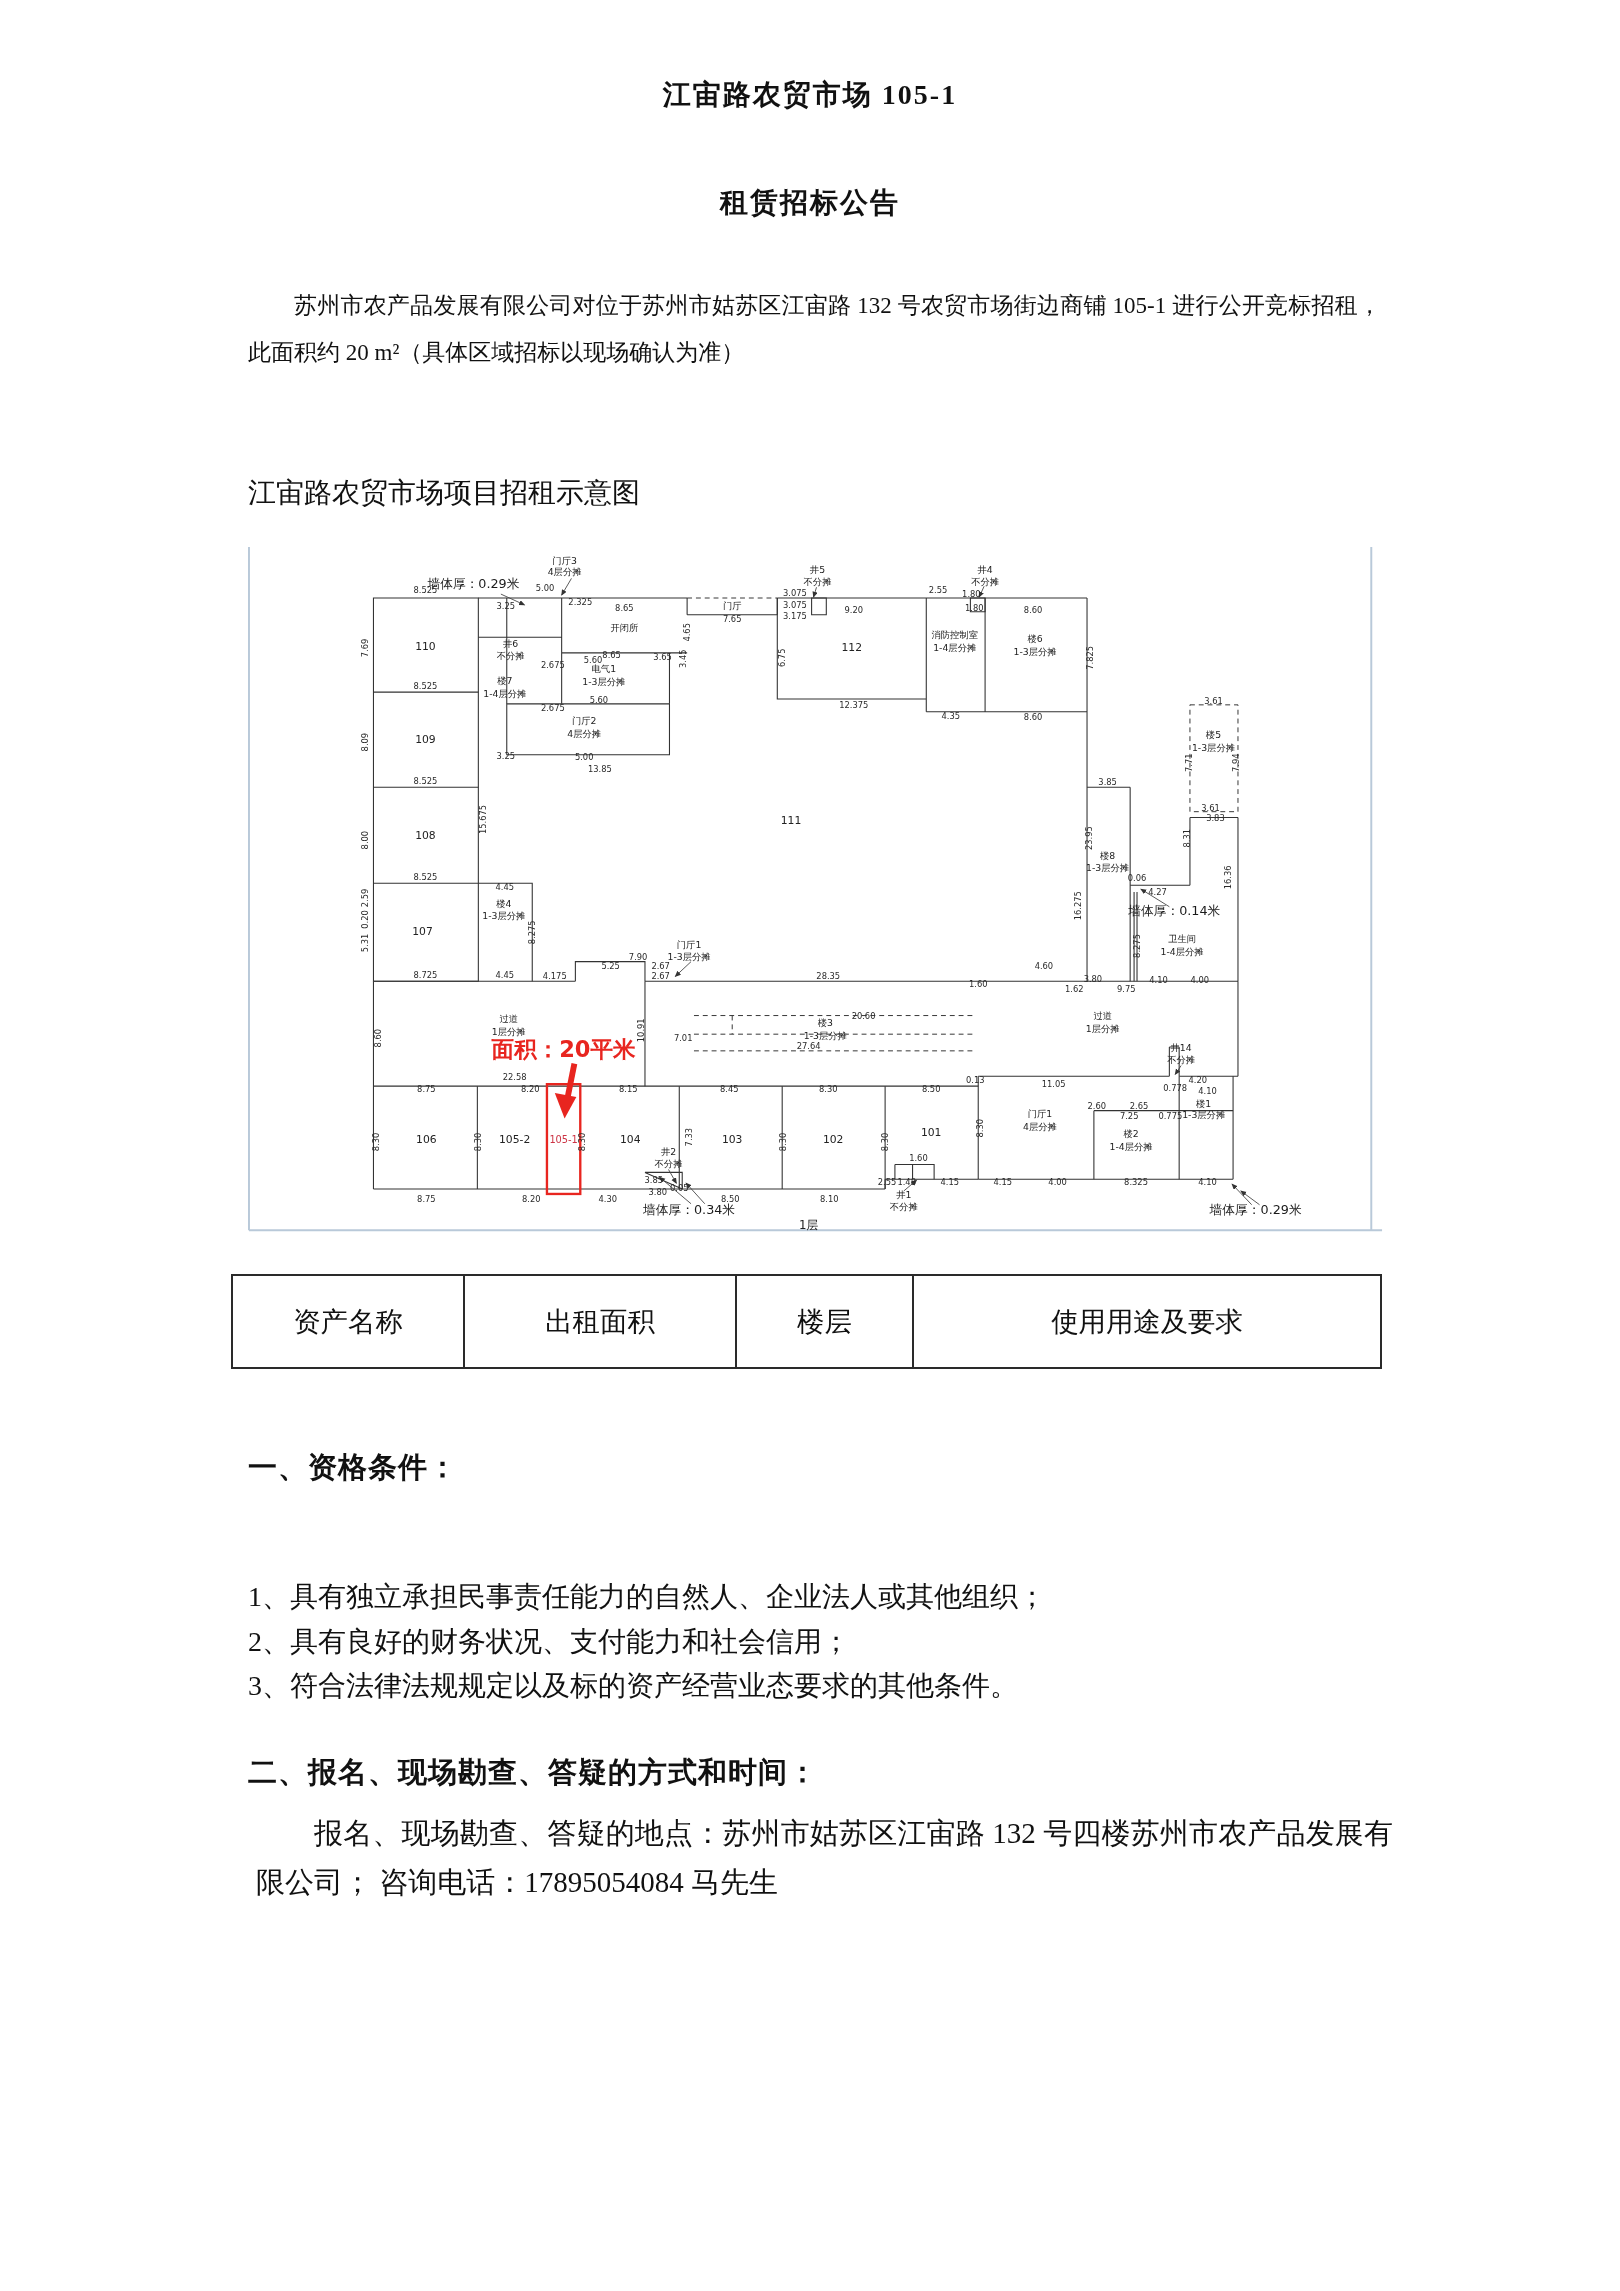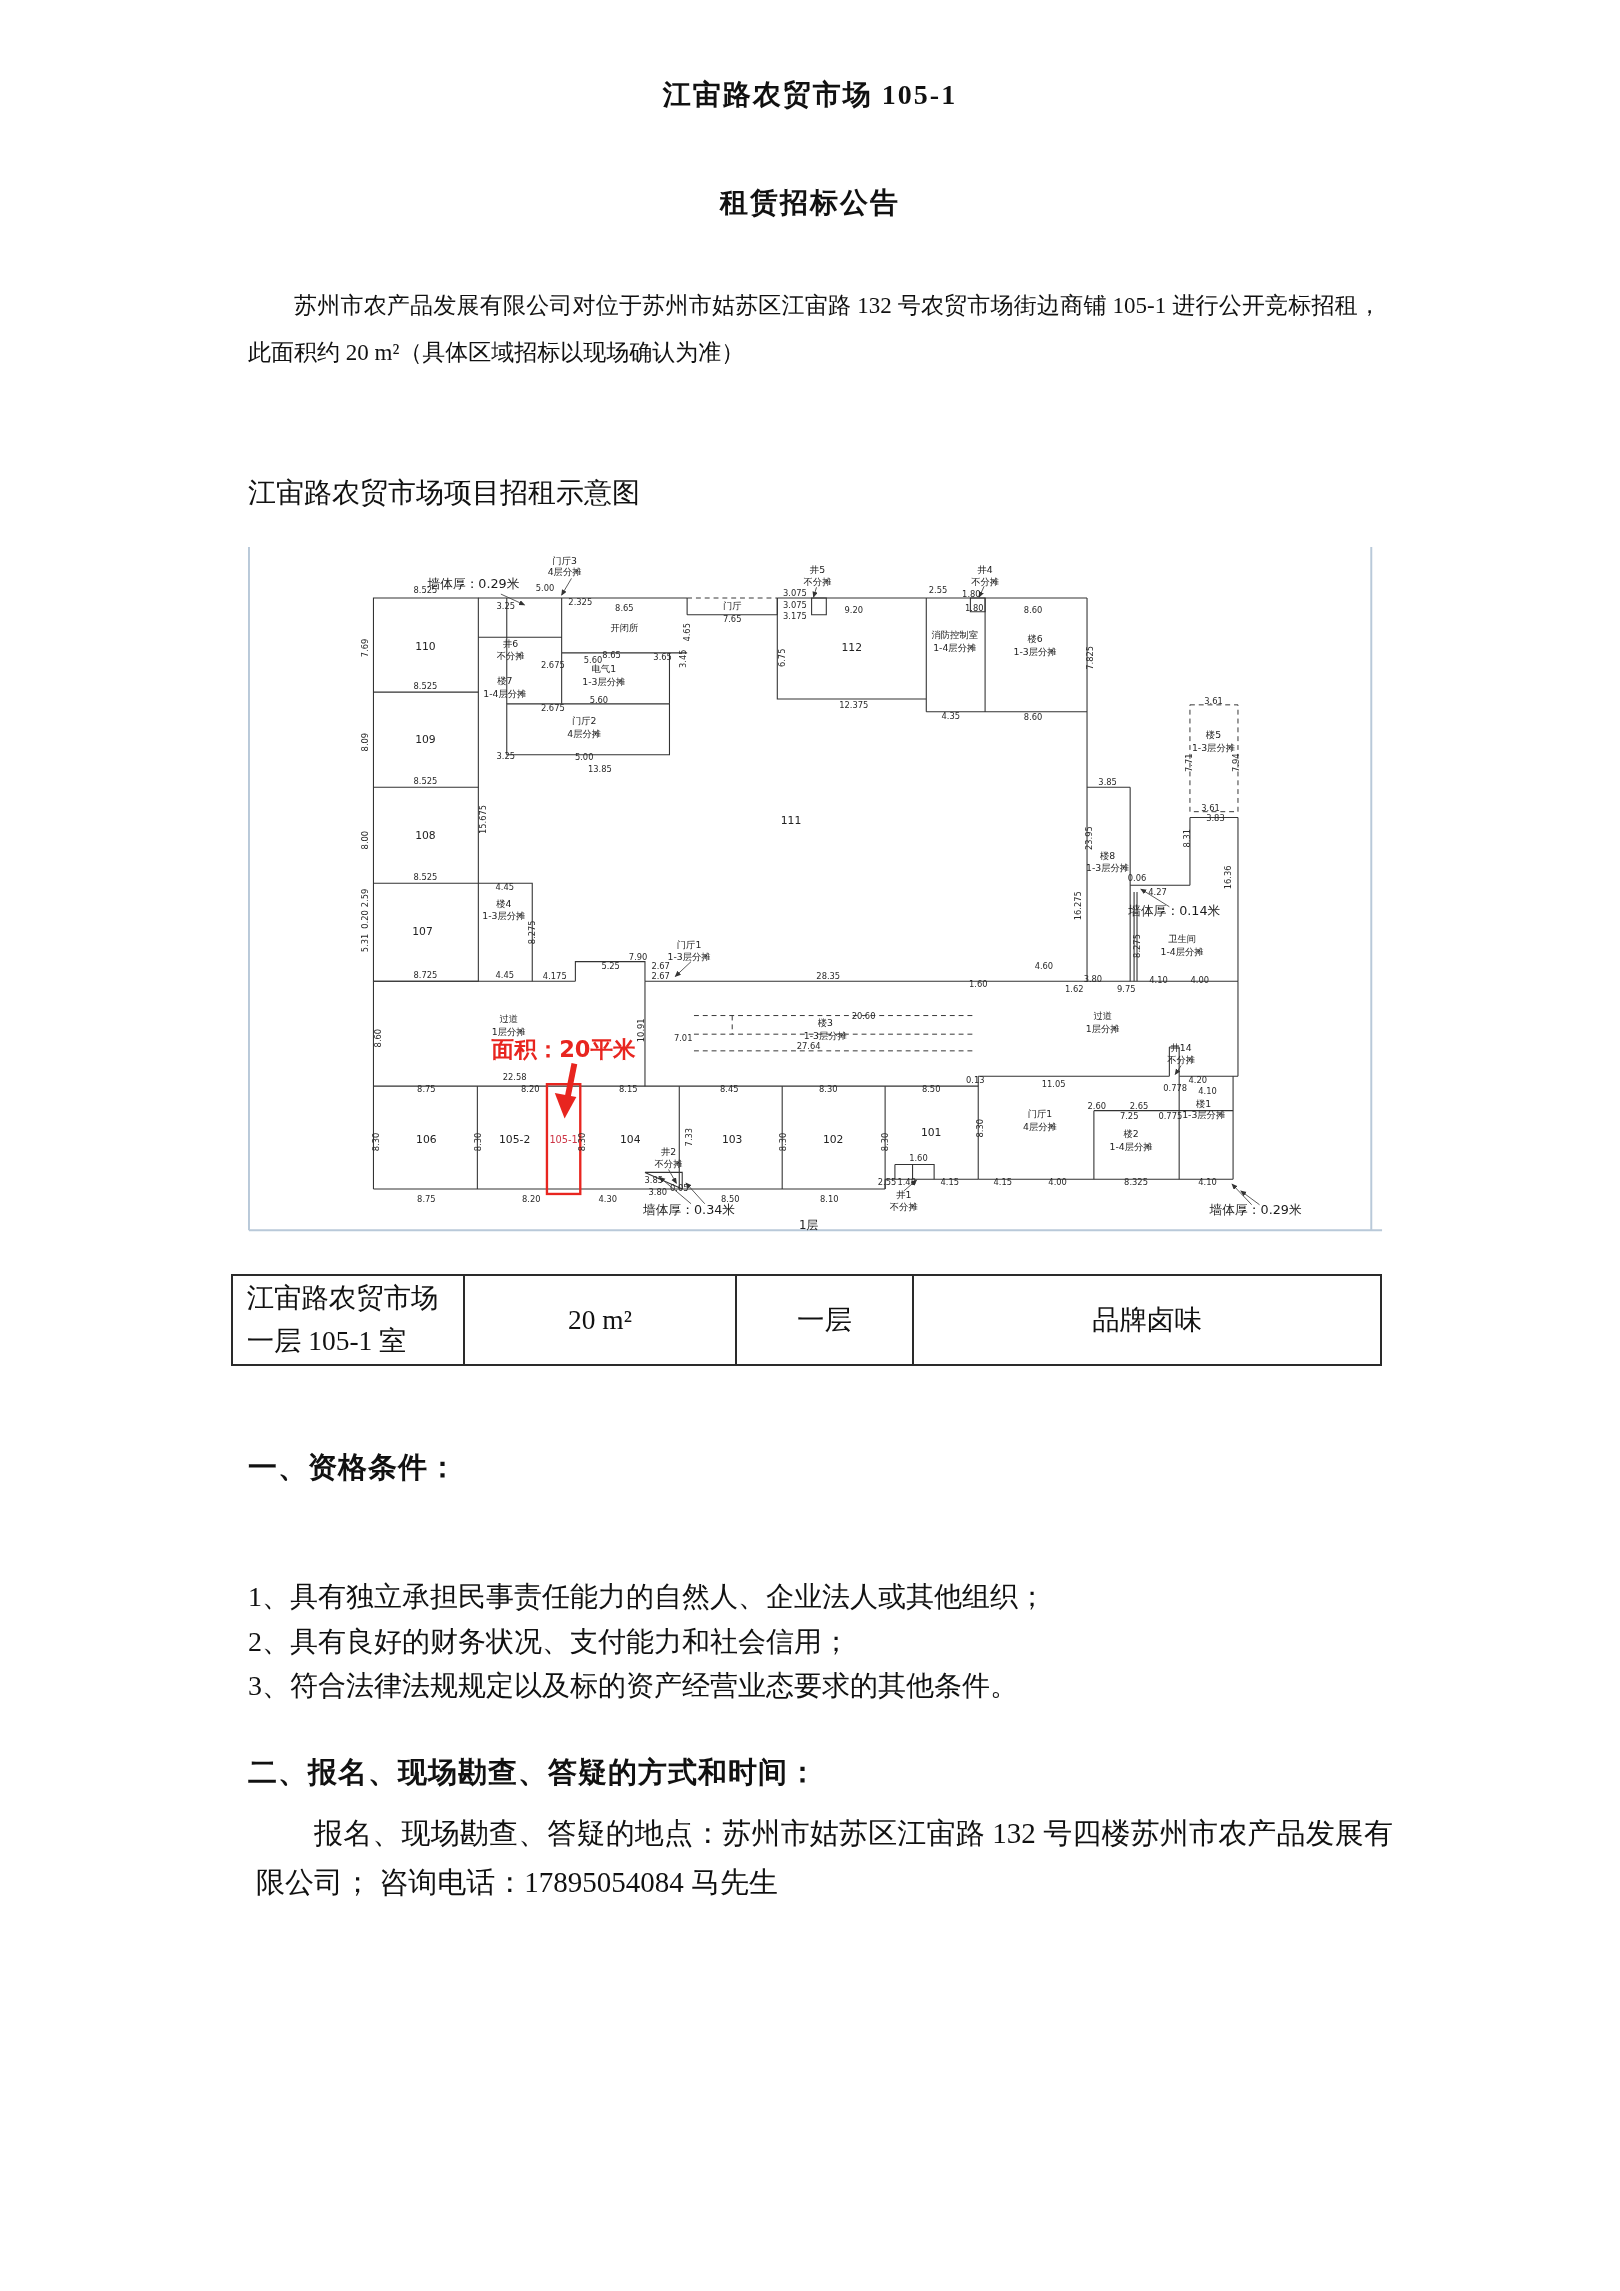--- a/index.html
+++ b/index.html
@@ -293,26 +293,25 @@
 </div>
 
 <table class="abs doc-table">
   <colgroup>
       <col style="width:232px">
       <col style="width:272px">
       <col style="width:177px">
       <col style="width:468px">
     </colgroup>
   <tbody>
-  <tr>
-    <td class="left">江宙路农贸市场
-一层 105-1 室</td>
-    <td>20 m²</td>
-    <td>一层</td>
-    <td>品牌卤味</td>
+      <tr>
+    <th>资产名称</th>
+    <th>出租面积</th>
+    <th>楼层</th>
+    <th>使用用途及要求</th>
   </tr>
 </tbody>
   </table>
 
 <div class="abs h-sec" id="sec1-h">一、资格条件：</div>
 <div class="abs item" id="item1">1、具有独立承担民事责任能力的自然人、企业法人或其他组织；</div>
 <div class="abs item" id="item2">2、具有良好的财务状况、支付能力和社会信用；</div>
 <div class="abs item" id="item3">3、符合法律法规规定以及标的资产经营业态要求的其他条件。</div>
 
 <div class="abs h-sec" id="sec2-h">二、报名、现场勘查、答疑的方式和时间：</div>

